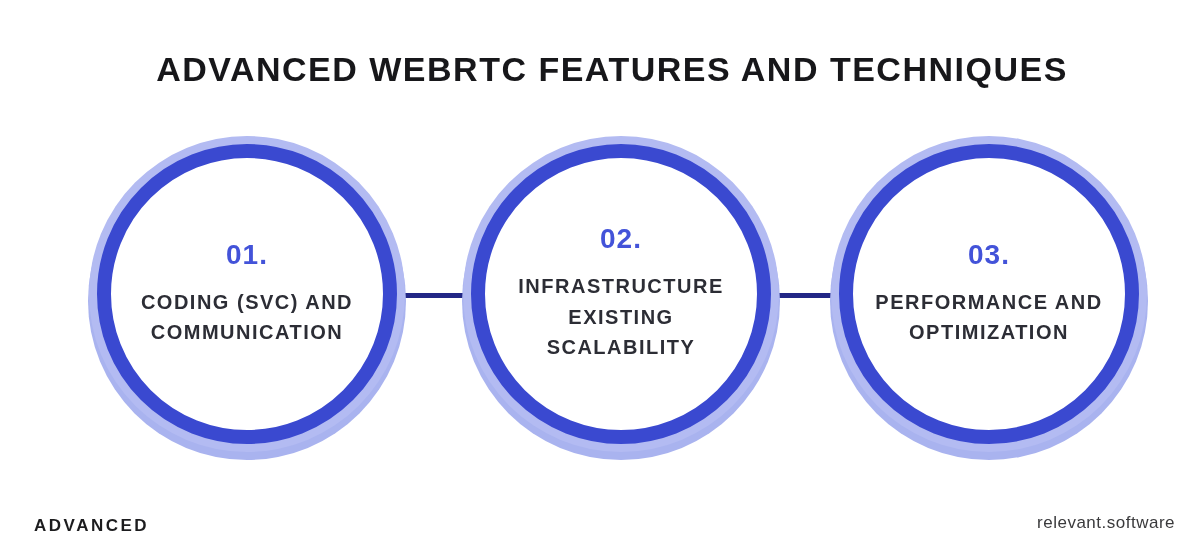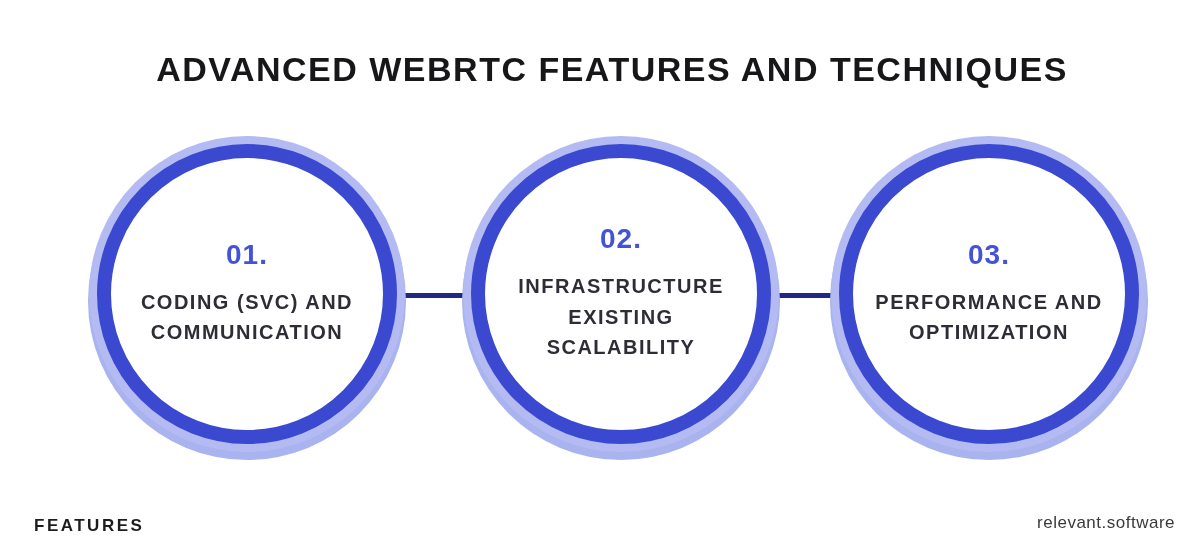--- a/index.html
+++ b/index.html
@@ -111,14 +111,14 @@
 </div>
 
 <div class="circle p3">
   <div class="step-num">03.</div>
   <div class="step-lines">
     <div>PERFORMANCE AND</div>
     <div>OPTIMIZATION</div>
   </div>
 </div>
 
-<div class="footer-brand">FEATURES</div>
+<div class="footer-brand">ADVANCED</div>
 <div class="footer-site">relevant.software</div>
 
 </body></html>

